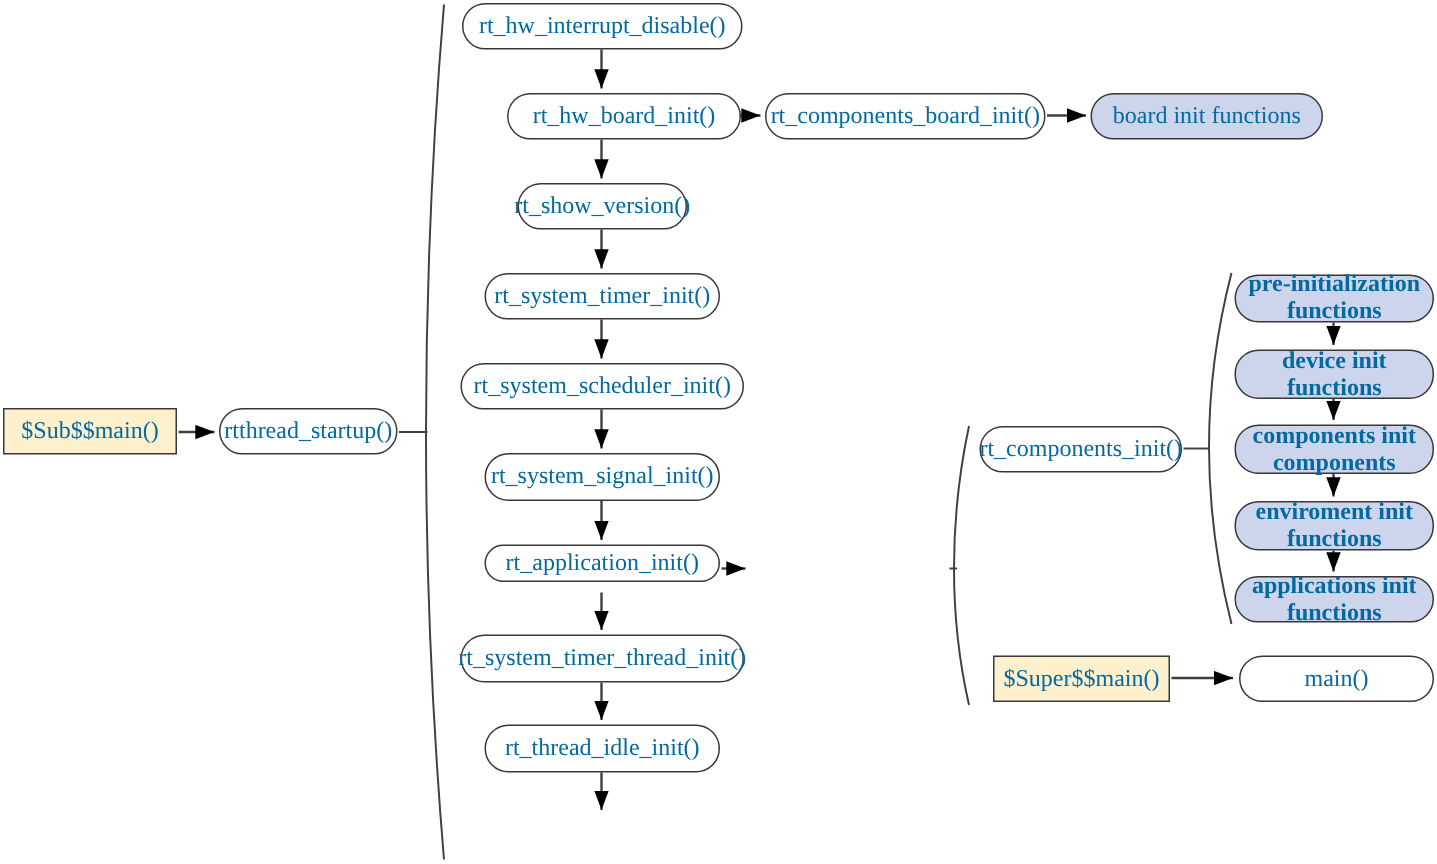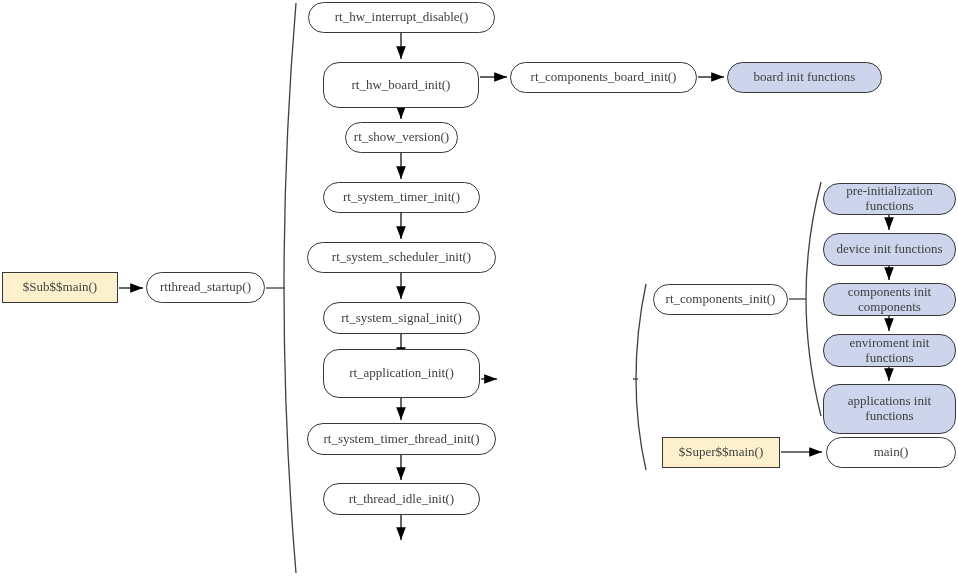--- a/index.html
+++ b/index.html
@@ -1,22 +1,22 @@
 <!DOCTYPE html>
 <html style="--node-fill: #ffffff; --group-fill: #cdd5ec; --entry-fill: #fdf1cd; --border: #383838; --arrow: #3f3f3f; --arrowhead: #000000;"><head>
 <meta charset="utf-8">
 <style>
   html,body{margin:0;padding:0;background:#fff;}
   #diagram{position:relative;width:958px;height:576px;background:#fff;overflow:hidden;
            font-family:"Liberation Serif", serif;}
   .node{position:absolute;display:flex;align-items:center;justify-content:center;
-        text-align:center;font-size:13px;line-height:1.12;color:#404040;box-sizing:border-box;
+        text-align:center;font-size:16px;line-height:1.12;color:#0369a1;box-sizing:border-box;
         background:var(--node-fill,#fff);border:1px solid var(--border,#383838);
         border-radius:16px;padding:0 3px;white-space:nowrap;}
-  .node.wrap{white-space:normal;padding:0 6px;}
+  .node.wrap{white-space:normal;padding:0 6px;font-weight:bold;}
   .node.group{background:var(--group-fill,#cdd5ec);}
   .node.entry{background:var(--entry-fill,#fdf1cd);border-radius:0;}
   svg.wires{position:absolute;left:0;top:0;width:958px;height:576px;}
   svg.wires line{stroke:var(--arrow,#3f3f3f);stroke-width:1.6;}
   svg.wires line.tick{stroke-width:1.3;}
   svg.wires path.brace{stroke:var(--arrow,#3f3f3f);stroke-width:1.3;fill:none;}
   #ah path{fill:var(--arrowhead,#000);}
 </style>
 </head>
 <body>
@@ -65,36 +65,36 @@
       <line x1="889" y1="266" x2="889" y2="280" marker-end="url(#ah)"></line>
       <line x1="889" y1="316" x2="889" y2="331" marker-end="url(#ah)"></line>
       <line x1="889" y1="367" x2="889" y2="381" marker-end="url(#ah)"></line>
     </g>
   </svg>
 
   <div class="node entry" style="left:2px;top:272px;width:116px;height:31px">$Sub$$main()</div>
   <div class="node" style="left:146px;top:272px;width:119px;height:31px">rtthread_startup()</div>
 
   <div class="node" style="left:308px;top:2px;width:187px;height:31px">rt_hw_interrupt_disable()</div>
-  <div class="node" style="left:323px;top:62px;width:156px;height:46px">rt_hw_board_init()</div>
+  <div class="node" style="left:338px;top:62px;width:156px;height:31px">rt_hw_board_init()</div>
   <div class="node" style="left:345px;top:122px;width:113px;height:31px">rt_show_version()</div>
   <div class="node" style="left:323px;top:182px;width:157px;height:31px">rt_system_timer_init()</div>
   <div class="node" style="left:323px;top:302px;width:157px;height:32px">rt_system_signal_init()</div>
   <div class="node" style="left:307px;top:242px;width:189px;height:31px">rt_system_scheduler_init()</div>
-  <div class="node" style="left:323px;top:349px;width:157px;height:49px">rt_application_init()</div>
+  <div class="node" style="left:323px;top:363px;width:157px;height:25px">rt_application_init()</div>
   <div class="node" style="left:307px;top:423px;width:189px;height:32px">rt_system_timer_thread_init()</div>
   <div class="node" style="left:323px;top:483px;width:157px;height:32px">rt_thread_idle_init()</div>
 
   <div class="node" style="left:510px;top:62px;width:187px;height:31px">rt_components_board_init()</div>
   <div class="node group" style="left:727px;top:62px;width:155px;height:31px">board init functions</div>
 
   <div class="node" style="left:653px;top:284px;width:135px;height:31px">rt_components_init()</div>
 
   <div class="node group wrap" style="left:823px;top:183px;width:133px;height:32px">pre-initialization functions</div>
   <div class="node group wrap" style="left:823px;top:233px;width:133px;height:33px">device init functions</div>
   <div class="node group wrap" style="left:823px;top:283px;width:133px;height:33px">components init components</div>
   <div class="node group wrap" style="left:823px;top:334px;width:133px;height:33px">enviroment init functions</div>
-  <div class="node group wrap" style="left:823px;top:384px;width:133px;height:50px">applications init functions</div>
+  <div class="node group wrap" style="left:823px;top:384px;width:133px;height:31px">applications init functions</div>
 
   <div class="node entry" style="left:662px;top:437px;width:118px;height:31px">$Super$$main()</div>
   <div class="node" style="left:826px;top:437px;width:130px;height:31px">main()</div>
 
 </div>
 
 </body></html>

